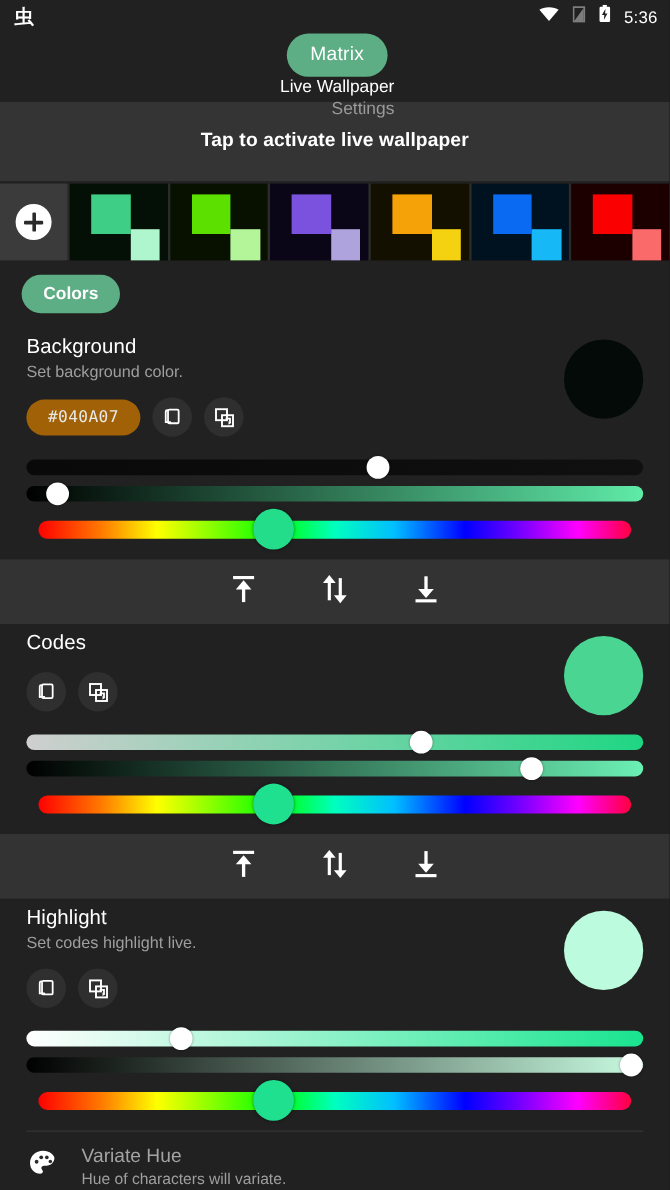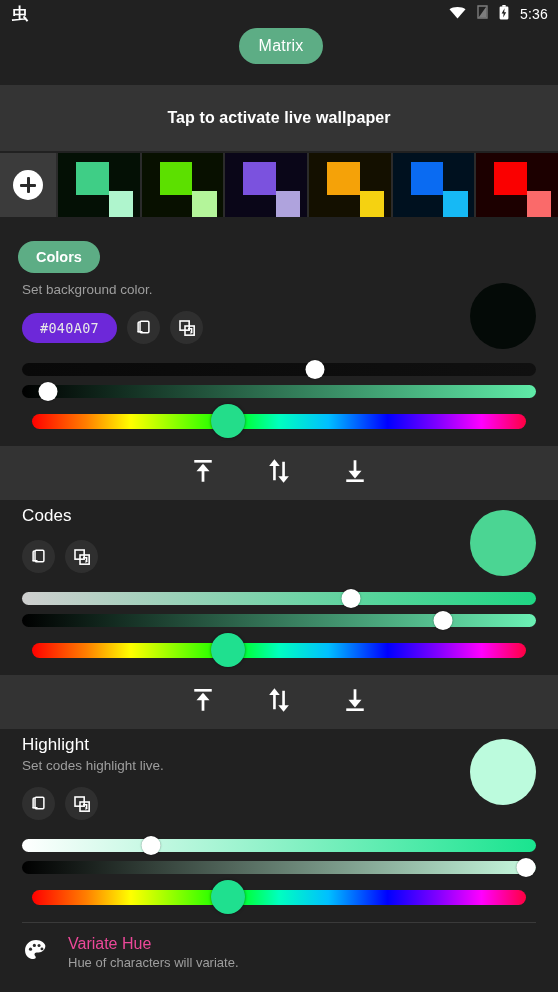--- a/index.html
+++ b/index.html
@@ -67,36 +67,36 @@
     content: ""; position: absolute; background: #2b2b2b; border-radius: 1px;
   }
   .add-circle::before { left: 7px; right: 7px; top: 13.5px; height: 3px; }
   .add-circle::after { top: 7px; bottom: 7px; left: 13.5px; width: 3px; }
   .palette-list { display: flex; flex: 1; gap: 2px; padding-left: 2px; }
   .palette-item { flex: 1; position: relative; }
   .sw-main { position: absolute; left: 22%; top: 14%; width: 40%; height: 52%; }
   .sw-alt  { position: absolute; left: 62%; top: 60%; width: 30%; height: 40%; }
 
   
-  .tabrow { height: 56px; background: #212121; display: flex; align-items: flex-end; padding-left: 18px; }
+  .tabrow { height: 56px; background: #212121; display: flex; align-items: center; padding-left: 18px; }
   .chip-colors {
     background: #5DAD85; color: #fff;
     padding: 8px 18px; border-radius: 20px;
     font-size: 14.5px; font-weight: 700;
   }
 
   
   .section { background: #212121; padding: 0 0 10px 0; position: relative; }
   .sec-head { padding: 6px 22px 0 22px; }
   .sec-title { color: #fff; font-size: 17px; letter-spacing: .1px; }
   .sec-sub { color: #9e9e9e; font-size: 13.5px; margin-top: 3px; }
 
   .hexrow { display: flex; align-items: center; gap: 10px; padding: 14px 22px 0 22px; }
   .hex-chip {
-    background: #6d28d9; color: #e8e8e8;
+    background: #a16207; color: #e8e8e8;
     padding: 7px 18px; border-radius: 18px;
     font-family: "DejaVu Sans Mono", monospace; font-size: 13.5px; letter-spacing: .3px;
   }
   .icon-btn {
     width: 33px; height: 33px; border-radius: 50%; background: #2f2f2f;
     display: flex; align-items: center; justify-content: center;
   }
 
   .swatch-circle {
     position: absolute; right: 22px; top: 10px;
@@ -121,21 +121,21 @@
 
   
   .reorder {
     height: 54px; background: #333333;
     display: flex; align-items: center; justify-content: center; gap: 46px;
   }
 
   
   .hr { height: 1px; background: #3a3a3a; margin: 0 22px; }
   .switchrow { display: flex; align-items: center; gap: 18px; padding: 12px 22px 0 22px; }
-  .sr-text-title { color: #ec4899; font-size: 16px; }
+  .sr-text-title { color: #a3a3a3; font-size: 16px; }
   .sr-text-sub { color: #9e9e9e; font-size: 13px; margin-top: 2px; }
 </style>
 </head>
 <body>
 
 <div id="app">
 
   <div class="statusbar">
     <div class="sb-left">
       <span class="sb-notif">虫</span>
@@ -158,20 +158,24 @@
           <rect x="3.2" y="0" width="3.6" height="1.8" rx="0.6" fill="#ffffff"></rect>
           <path d="M5.6 3.2 L2.6 8.4 H4.6 L4.2 12.6 L7.2 7.2 H5.2 Z" fill="#212121"></path>
         </svg>
       </span>
       <span class="sb-time">5:36</span>
     </div>
   </div>
 
   <div class="appbar">
     <div class="chip-matrix">Matrix</div>
+    <div class="appbar-titles">
+      <div class="appbar-title">Live Wallpaper</div>
+      <div class="appbar-subtitle">Settings</div>
+    </div>
   </div>
 
   <div class="banner">
     <div class="banner-text">Tap to activate live wallpaper</div>
   </div>
 
   <div class="palette-strip">
     <div class="palette-add">
       <div class="add-circle"></div>
     </div>
@@ -203,20 +207,21 @@
       </div>
   </div>
 
   <div class="tabrow">
     <div class="chip-colors">Colors</div>
   </div>
 
   <div id="sections-host">
       <div class="section">
         <div class="sec-head">
+          <div class="sec-title">Background</div>
           <div class="sec-sub">Set background color.</div>
         </div>
         <div class="hexrow">
           <div class="hex-chip">#040A07</div>
           <div class="icon-btn">
             <svg width="19" height="19" viewBox="0 0 24 24">
               <rect x="7.6" y="4.2" width="11.2" height="14.4" rx="1.4" fill="none" stroke="#fff" stroke-width="1.9"></rect>
               <path d="M5.2 17.4 V6.4 A1.5 1.5 0 0 1 6.7 4.9" fill="none" stroke="#fff" stroke-width="1.9" stroke-linecap="round"></path>
               <path d="M5.2 17.4 H10" fill="none" stroke="#fff" stroke-width="1.9" stroke-linecap="round"></path>
             </svg>

